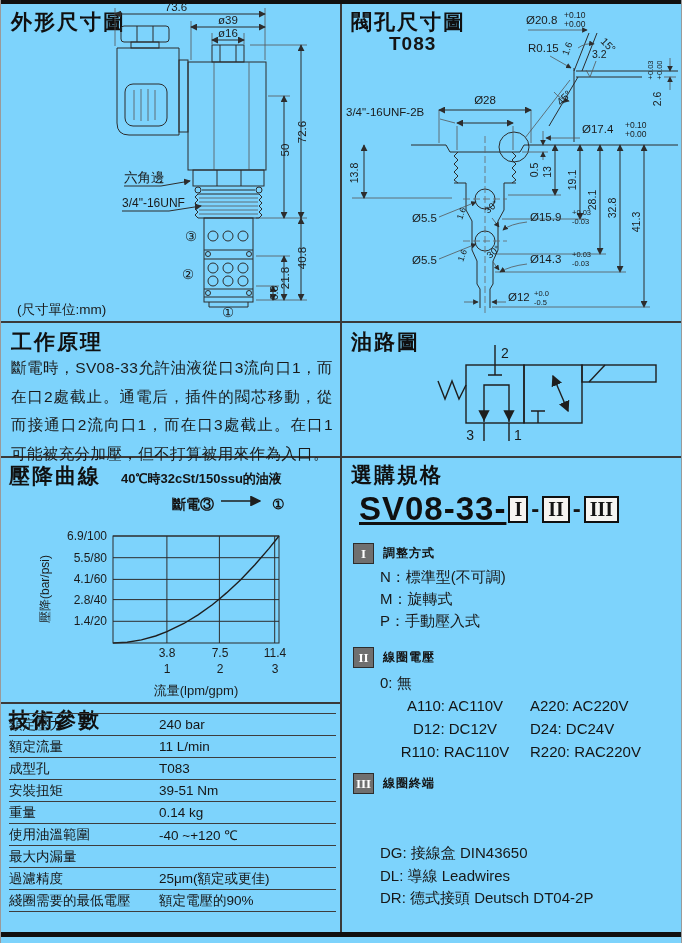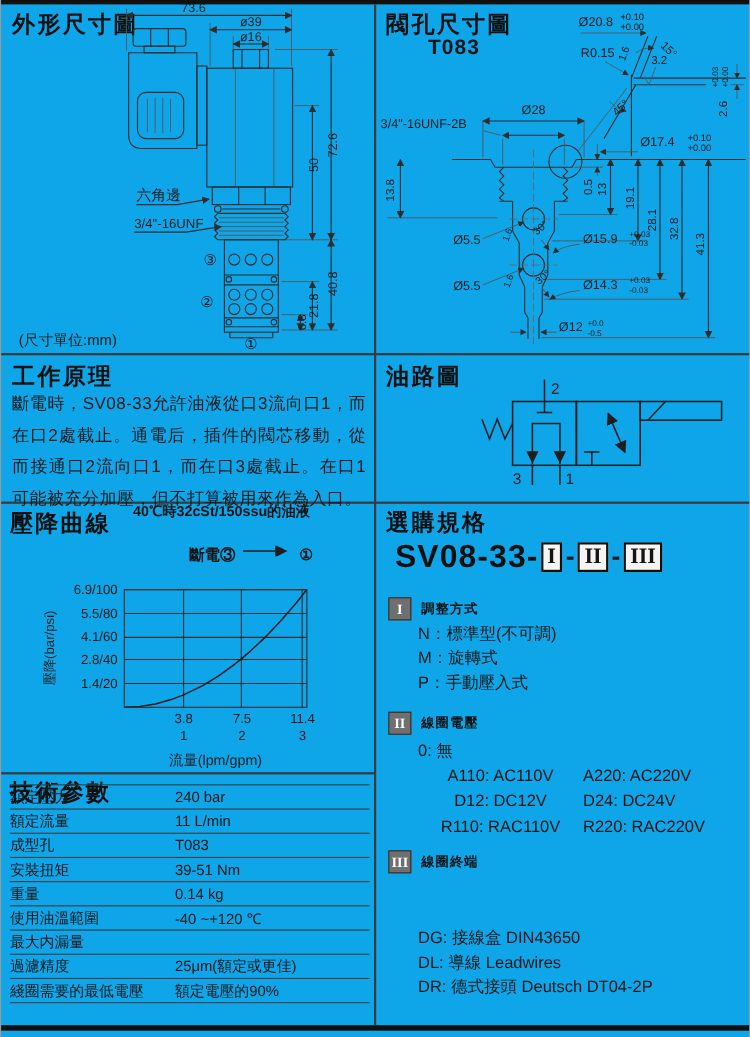--- a/index.html
+++ b/index.html
@@ -1,36 +1,36 @@
 <!DOCTYPE html>
 <html><head>
 <meta charset="utf-8">
 <style>
   html,body{margin:0;padding:0;background:#d8d8d8;}
-  .page{position:relative;width:682px;height:943px;background:#0ea5e9;overflow:hidden;
+  .page{position:relative;width:682px;height:943px;background:#7dd3fc;overflow:hidden;
         font-family:"Liberation Sans",sans-serif;color:#141414;
         border-left:1px solid #9a9a9a;border-right:1px solid #9a9a9a;box-sizing:border-box;}
   .bar{position:absolute;left:0;width:682px;background:#101010;}
   .div-v{position:absolute;background:#3a3a3a;}
   .div-h{position:absolute;background:#3a3a3a;}
   .abs{position:absolute;}
   .ptitle{font-size:21px;font-weight:bold;letter-spacing:2px;color:#101010;}
   .subtitle-bold{font-size:19px;font-weight:bold;letter-spacing:1px;}
   .body-text{font-size:15.5px;line-height:1.85;text-align:justify;letter-spacing:0.4px;color:#1a1a1a;}
   svg{position:absolute;left:0;top:0;}
   svg text{font-family:"Liberation Sans",sans-serif;fill:#1b1b1b;}
   .ln{stroke:#2d2d2d;stroke-width:1;fill:none;}
   .thin{stroke:#555;stroke-width:0.8;fill:none;}
   .cl{stroke:#666;stroke-width:0.8;fill:none;stroke-dasharray:7 3;}
   .f7{font-size:7.5px;} .f8{font-size:8.5px;} .f9{font-size:9.5px;} .f10{font-size:10.5px;}
   .f11{font-size:11.5px;} .f12{font-size:12px;} .f13{font-size:13px;} .f14{font-size:14px;}
   .cjk13{font-size:13.5px;}
   
   .model-row{display:flex;align-items:center;gap:2px;}
-  .model-prefix{font-size:29px;font-weight:bold;letter-spacing:1px;color:#101010;}
+  .model-prefix{font-size:33px;font-weight:bold;letter-spacing:1px;color:#101010;text-decoration:underline;}
   .code-box{display:inline-block;border:2.5px solid #101010;font-family:"Liberation Serif",serif;
             font-weight:bold;font-size:20px;line-height:1.15;padding:0 4px;background:#f6f5f2;}
   .code-dash{font-size:24px;font-weight:bold;margin:0 1px;}
   .sec-head{display:flex;align-items:center;gap:9px;}
   .num-box{width:19px;height:19px;background:#6f6f6f;border:1px solid #2d2d2d;color:#fff;
            font-family:"Liberation Serif",serif;font-weight:bold;font-size:13px;
            display:flex;align-items:center;justify-content:center;}
   .sec-title{font-size:12px;font-weight:bold;letter-spacing:1px;}
   .ord-items{font-size:15px;line-height:22px;color:#181818;}
   .volt-grid .vrow{display:flex;line-height:23px;font-size:15px;text-align:center;}
@@ -274,21 +274,21 @@
       <path d="M211,53 L226,88" marker-start="url(#ah)" marker-end="url(#ah)"></path>
       <rect x="240" y="42" width="74" height="17"></rect>
       <path d="M247,59 L263,42"></path>
     </g>
     <text x="159" y="35" class="f14">2</text>
     <text x="132" y="117" class="f14" text-anchor="end">3</text>
     <text x="172" y="117" class="f14">1</text>
   </svg>
 
   <div class="abs ptitle" style="left:8px;top:462px;">壓降曲線</div>
-  <div class="abs" style="left:120px;top:456px;font-size:13px;font-weight:600;">40℃時32cSt/150ssu的油液</div>
+  <div class="abs" style="left:120px;top:470px;font-size:13px;font-weight:600;">40℃時32cSt/150ssu的油液</div>
   <div class="abs legend-row" style="left:144px;top:496px;">
     <span>斷電③</span>
     <svg width="46" height="10" viewBox="0 0 46 10" style="position:static;">
       <defs>
           <marker id="al" viewBox="0 0 8 8" refX="7" refY="4" markerWidth="8" markerHeight="8" orient="auto">
             <path d="M0,0 L8,4 L0,8 z" fill="#1e1e1e"></path>
           </marker>
         </defs>
       <path d="M1,5 L40,5" stroke="#1e1e1e" stroke-width="1.4" marker-end="url(#al)"></path>
     </svg>

